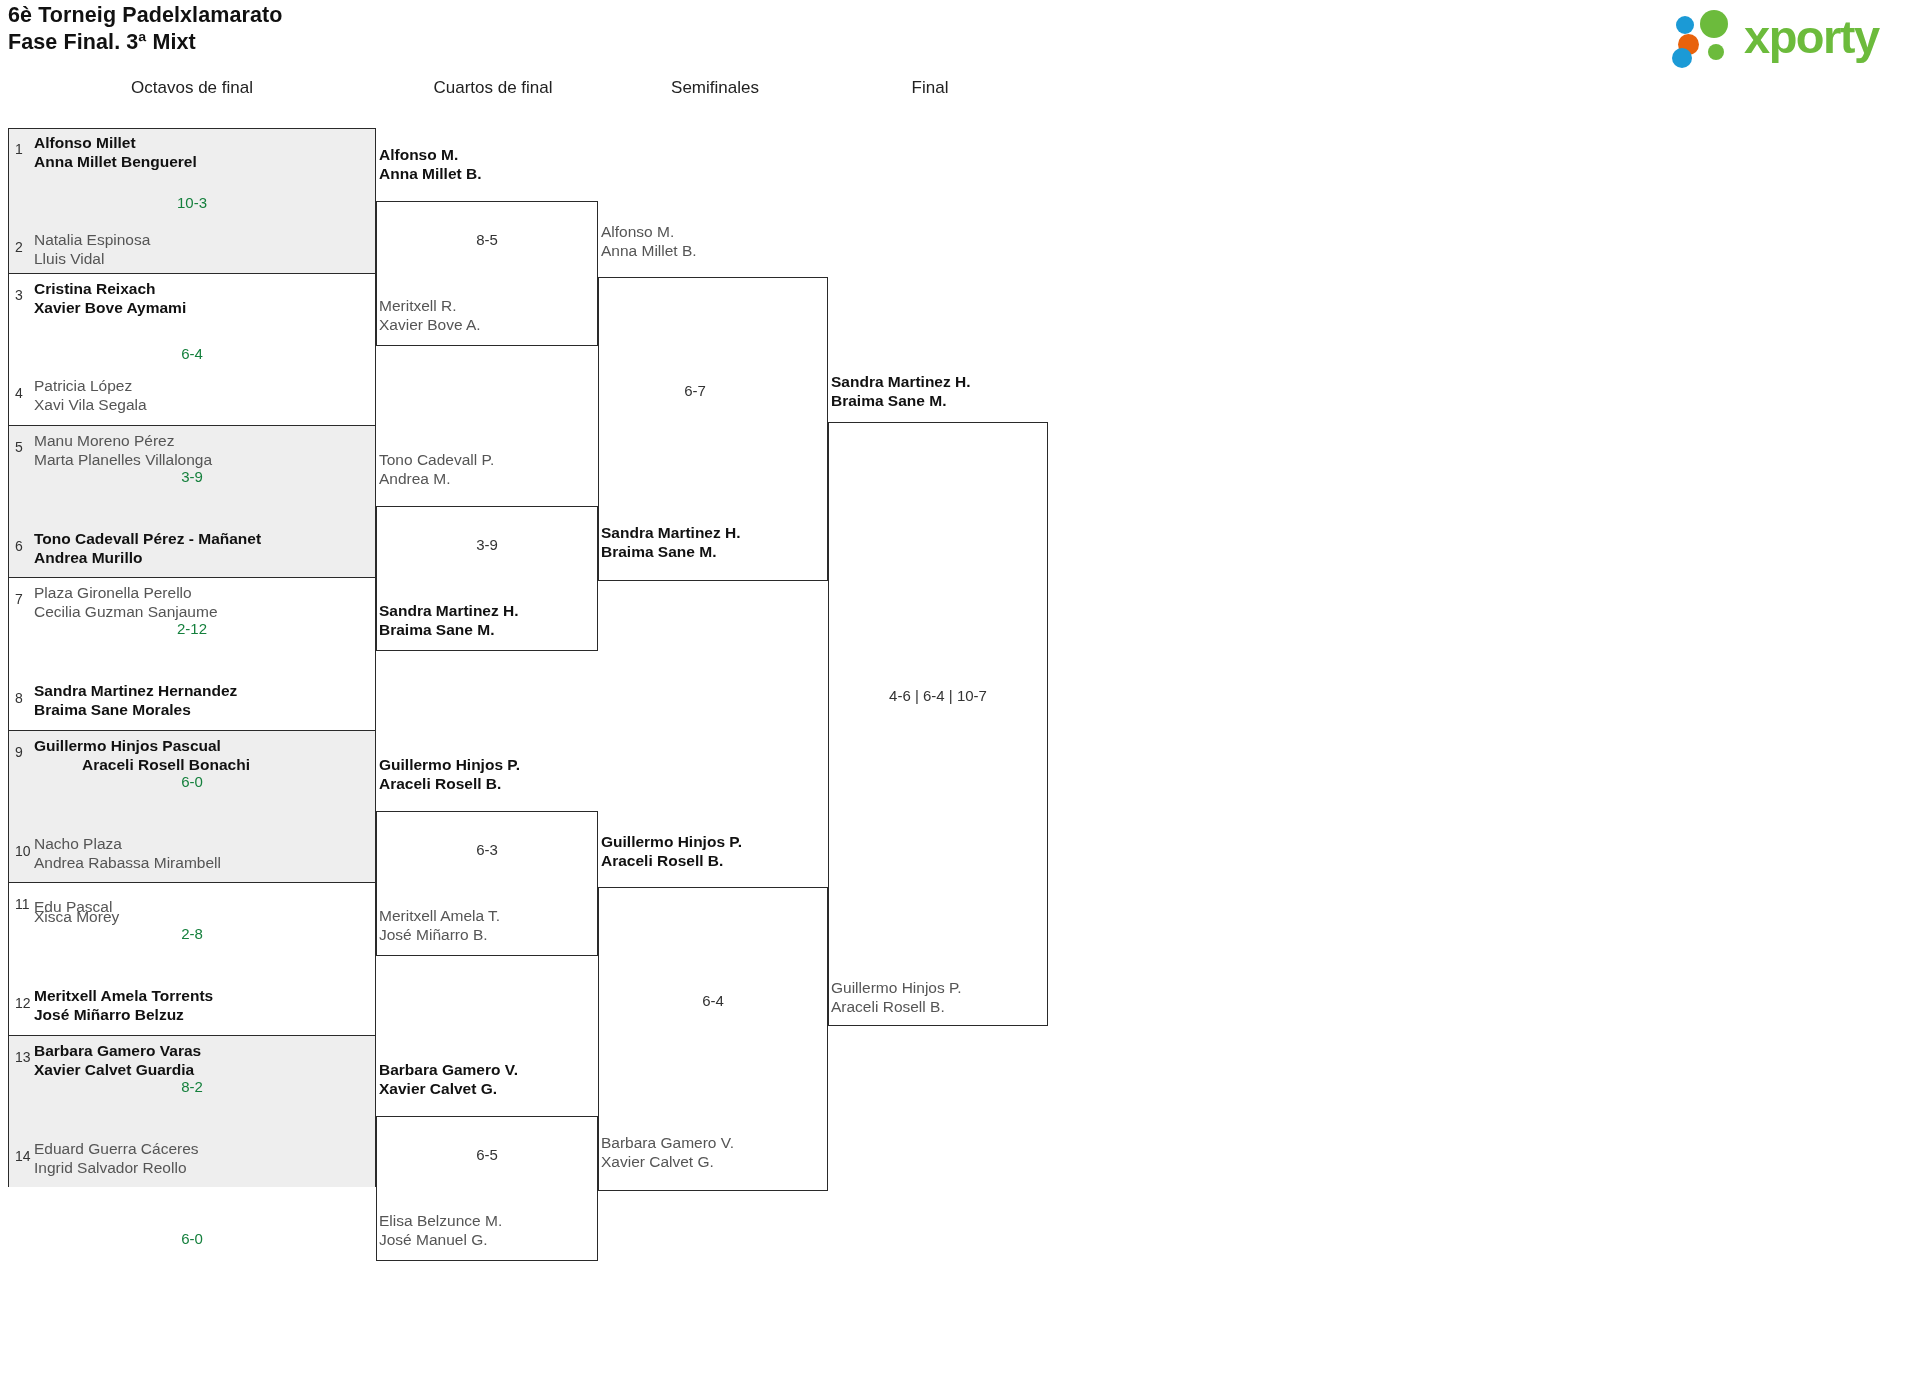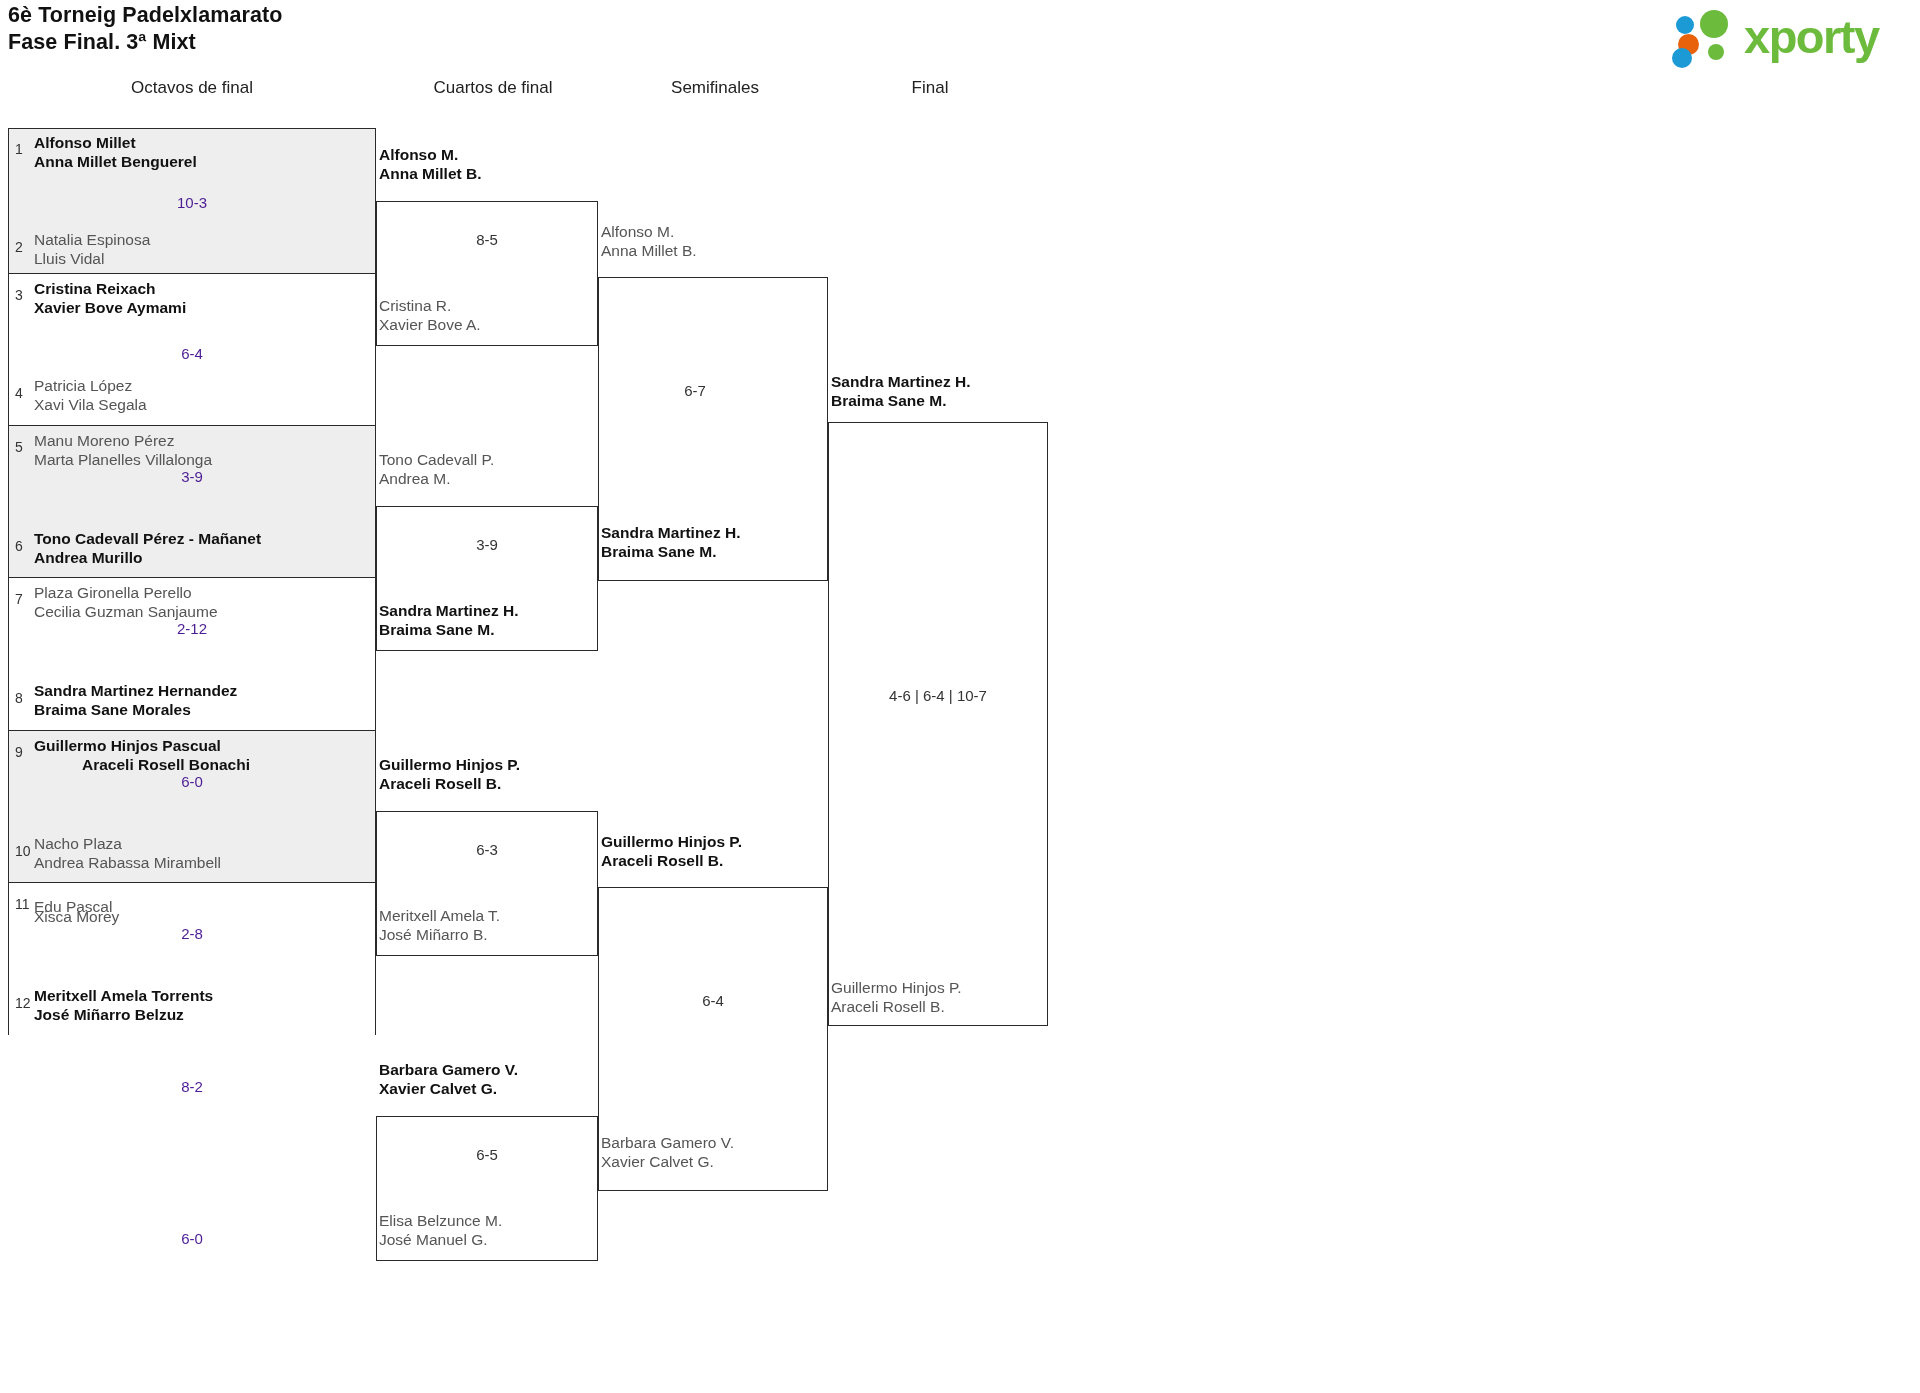--- a/index.html
+++ b/index.html
@@ -54,21 +54,21 @@
   .team{
     position:absolute;left:25px;right:6px;
     font-size:15.5px;line-height:19.5px;
     white-space:nowrap;
   }
   .team.win{font-weight:bold;color:#111;}
   .team.lose{font-weight:normal;color:#555;}
 
   .r1score{
     position:absolute;
-    font-size:15px;color:#4c1d95;text-align:center;
+    font-size:15px;color:#15803d;text-align:center;
     width:368px;left:8px;
   }
 
   
   .mbox{
     position:absolute;box-sizing:border-box;
     border:1.3px solid #2a2a2a;
     background:transparent;
   }
   .mscore{
@@ -160,29 +160,37 @@
   <div class="r1cell topedge" style="top:882px;height:153px;">
     <span class="seed" style="top:14px;">11</span>
     <span class="team lose" style="top:14px;">Edu Pascal</span>
     <span class="team lose" style="top:24px;">Xisca Morey</span>
     <span class="seed" style="top:113px;text-align:right;">12</span>
     <span class="team win" style="top:103px;">Meritxell Amela Torrents</span>
     <span class="team win" style="top:122px;">José Miñarro Belzuz</span>
   </div>
   <div class="r1score" style="top:925px;">2-8</div>
 
+  <div class="r1cell shaded topedge" style="top:1035px;height:152px;">
+    <span class="seed" style="top:14px;">13</span>
+    <span class="team win" style="top:5px;">Barbara Gamero Varas</span>
+    <span class="team win" style="top:24px;">Xavier Calvet Guardia</span>
+    <span class="seed" style="top:113px;">14</span>
+    <span class="team lose" style="top:103px;">Eduard Guerra Cáceres</span>
+    <span class="team lose" style="top:122px;">Ingrid Salvador Reollo</span>
+  </div>
   <div class="r1score" style="top:1078px;">8-2</div>
 
   <div class="r1score" style="top:1230px;">6-0</div>
 
   <div class="mbox" style="left:376px;top:201px;width:222px;height:145px;"></div>
   <span class="label win" style="left:379px;top:145px;">Alfonso M.</span>
   <span class="label win" style="left:379px;top:164px;">Anna Millet B.</span>
   <span class="mscore" style="left:376px;top:231px;width:222px;">8-5</span>
-  <span class="label lose" style="left:379px;top:296px;">Cristina R.</span>
+  <span class="label lose" style="left:379px;top:296px;">Meritxell R.</span>
   <span class="label lose" style="left:379px;top:315px;">Xavier Bove A.</span>
 
   <div class="mbox" style="left:376px;top:506px;width:222px;height:145px;"></div>
   <span class="label lose" style="left:379px;top:450px;">Tono Cadevall P.</span>
   <span class="label lose" style="left:379px;top:469px;">Andrea M.</span>
   <span class="mscore" style="left:376px;top:536px;width:222px;">3-9</span>
   <span class="label win" style="left:379px;top:601px;">Sandra Martinez H.</span>
   <span class="label win" style="left:379px;top:620px;">Braima Sane M.</span>
 
   <div class="mbox" style="left:376px;top:811px;width:222px;height:145px;"></div>

